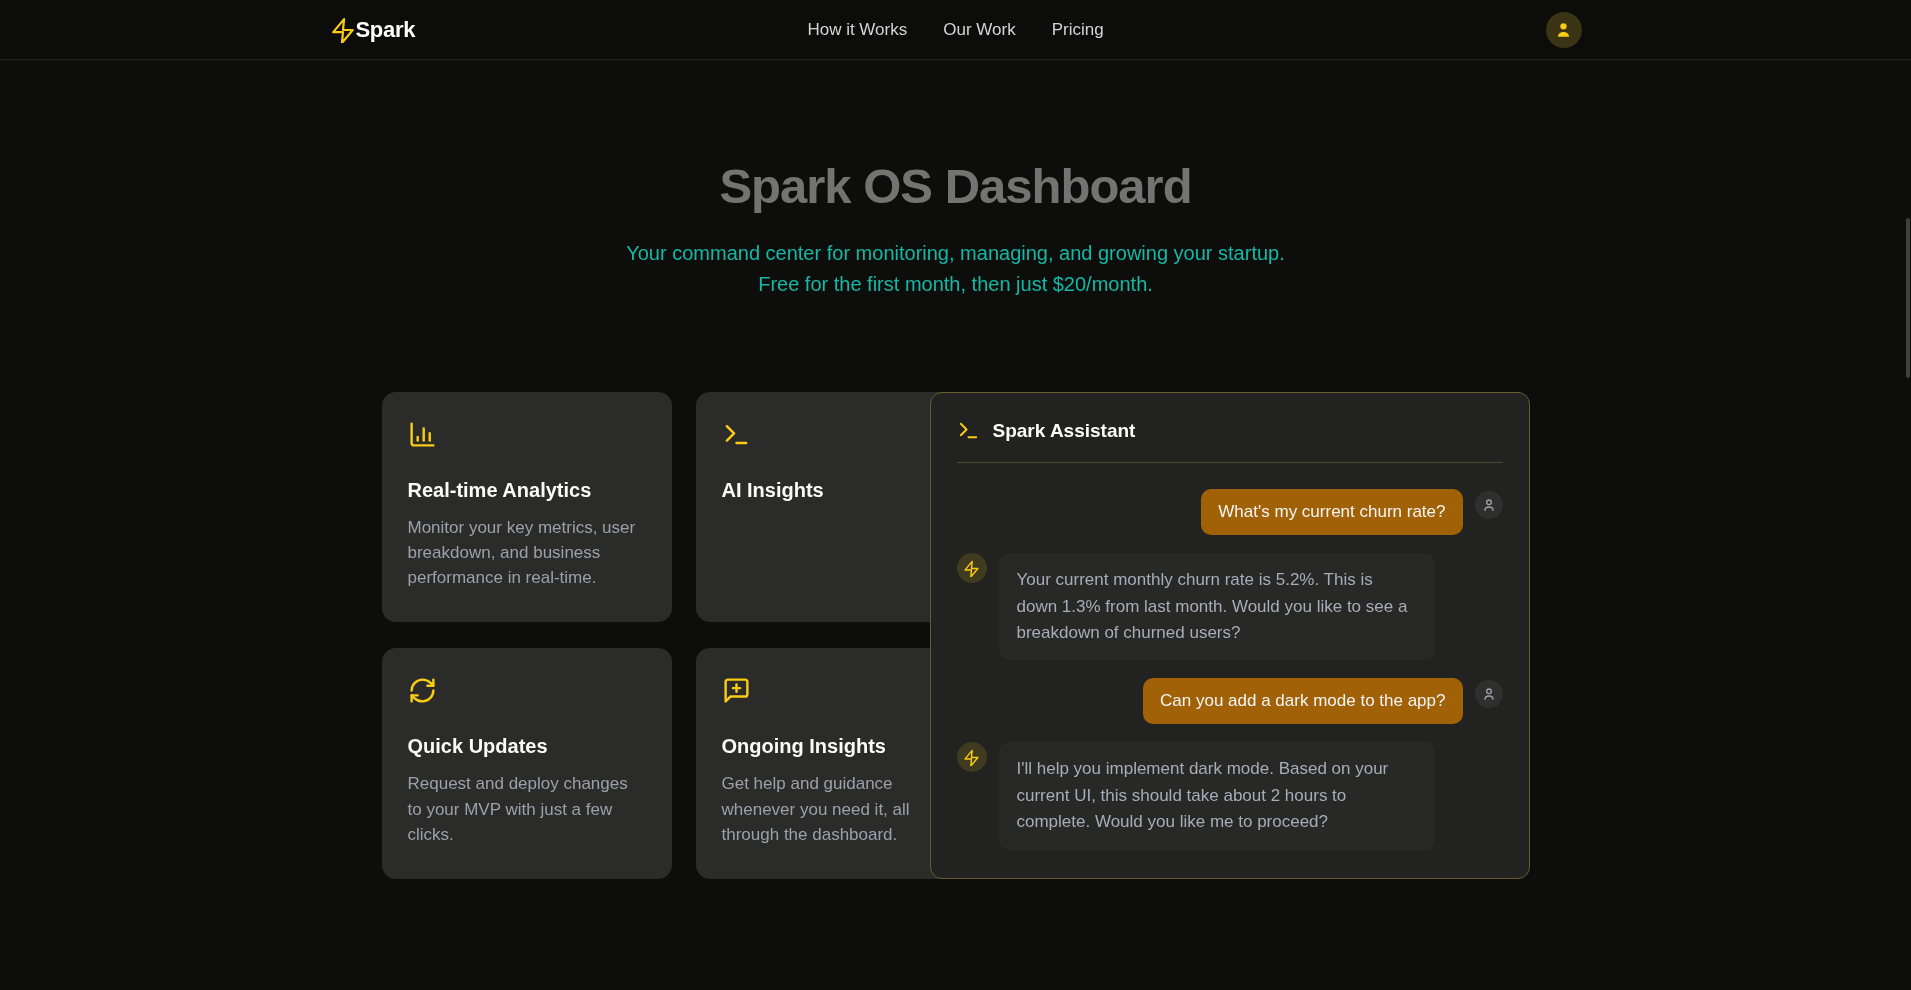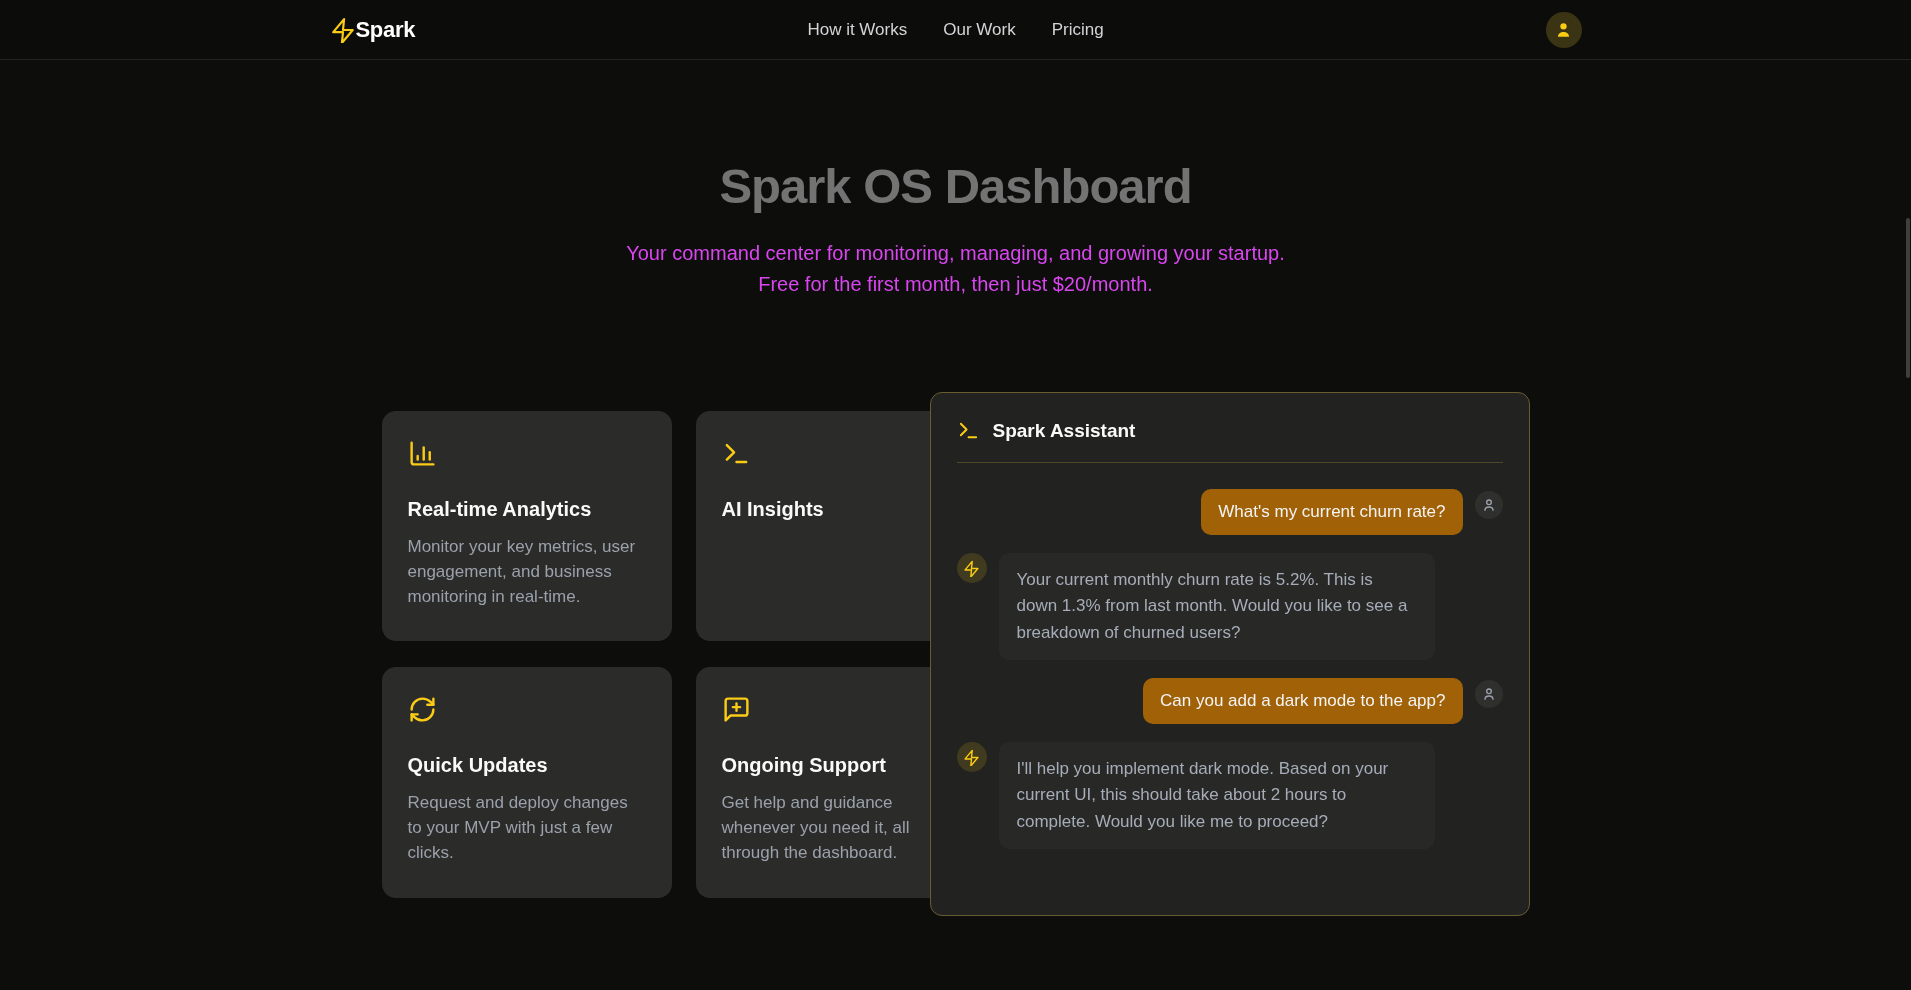--- a/index.html
+++ b/index.html
@@ -34,21 +34,21 @@
   }
   .avatar-btn svg { width: 19px; height: 19px; fill: #facc15; }
 
   
   .hero { text-align: center; padding-top: 98px; }
   .hero h1 {
     color: #737373; font-size: 49px; font-weight: 800; letter-spacing: -1px;
   }
   .hero .subtitle {
     margin: 24px auto 12px; max-width: 690px;
-    color: #d946ef; font-size: 20px; line-height: 1.55;
+    color: #14b8a6; font-size: 20px; line-height: 1.55;
   }
 
   
   .main-row {
     margin-top: 92px;
     display: flex; justify-content: center; align-items: center; gap: 48px;
   }
 
   
   .cards-grid {
@@ -62,21 +62,21 @@
   .card-icon svg { width: 29px; height: 29px; stroke: #facc15; fill: none; stroke-width: 2; stroke-linecap: round; stroke-linejoin: round; }
   .card h3 { margin-top: 26px; color: #fafafa; font-size: 20px; font-weight: 700; }
   .card p { margin-top: 13px; color: #9aa1ab; font-size: 17px; line-height: 1.48; }
 
   
   .panel {
     width: 600px;
     background: #222220;
     border: 1px solid #685d30;
     border-radius: 12px;
-    padding: 26px 26px 66px;
+    padding: 26px 26px 28px;
   }
   .panel-header { display: flex; align-items: center; gap: 13px; }
   .panel-header svg { width: 23px; height: 23px; stroke: #facc15; fill: none; stroke-width: 2; stroke-linecap: round; stroke-linejoin: round; }
   .panel-title { color: #fafafa; font-size: 19px; font-weight: 700; }
   .panel-divider { margin-top: 20px; border-bottom: 1px solid #4e4729; }
   .messages { margin-top: 26px; display: flex; flex-direction: column; gap: 18px; }
 
   .msg-row { display: flex; align-items: flex-start; gap: 12px; }
   .msg-row.user { justify-content: flex-end; }
   .bubble { border-radius: 10px; font-size: 17px; }
@@ -141,21 +141,21 @@
     <div class="card">
       <span class="card-icon">
         <svg viewBox="0 0 24 24">
             <path d="M3 3v16a2 2 0 0 0 2 2h16"></path>
             <path d="M8 17v-3"></path>
             <path d="M13 17V7"></path>
             <path d="M18 17v-6"></path>
           </svg>
       </span>
       <h3>Real-time Analytics</h3>
-      <p>Monitor your key metrics, user engagement, and business monitoring in real-time.</p>
+      <p>Monitor your key metrics, user breakdown, and business performance in real-time.</p>
     </div>
 
     <div class="card">
       <span class="card-icon">
         <svg viewBox="0 0 24 24">
             <polyline points="4 17 10 11 4 5"></polyline>
             <line x1="12" y1="19" x2="20" y2="19"></line>
           </svg>
       </span>
       <h3>AI Insights</h3>
@@ -175,21 +175,21 @@
     </div>
 
     <div class="card">
       <span class="card-icon">
         <svg viewBox="0 0 24 24">
             <path d="M21 15a2 2 0 0 1-2 2H7l-4 4V5a2 2 0 0 1 2-2h14a2 2 0 0 1 2 2z"></path>
             <line x1="12" y1="7" x2="12" y2="13"></line>
             <line x1="9" y1="10" x2="15" y2="10"></line>
           </svg>
       </span>
-      <h3>Ongoing Support</h3>
+      <h3>Ongoing Insights</h3>
       <p>Get help and guidance whenever you need it, all through the dashboard.</p>
     </div>
 
   </div>
 
   <aside class="panel">
     <div class="panel-header">
       <svg viewBox="0 0 24 24">
           <polyline points="4 17 10 11 4 5"></polyline>
           <line x1="12" y1="19" x2="20" y2="19"></line>

